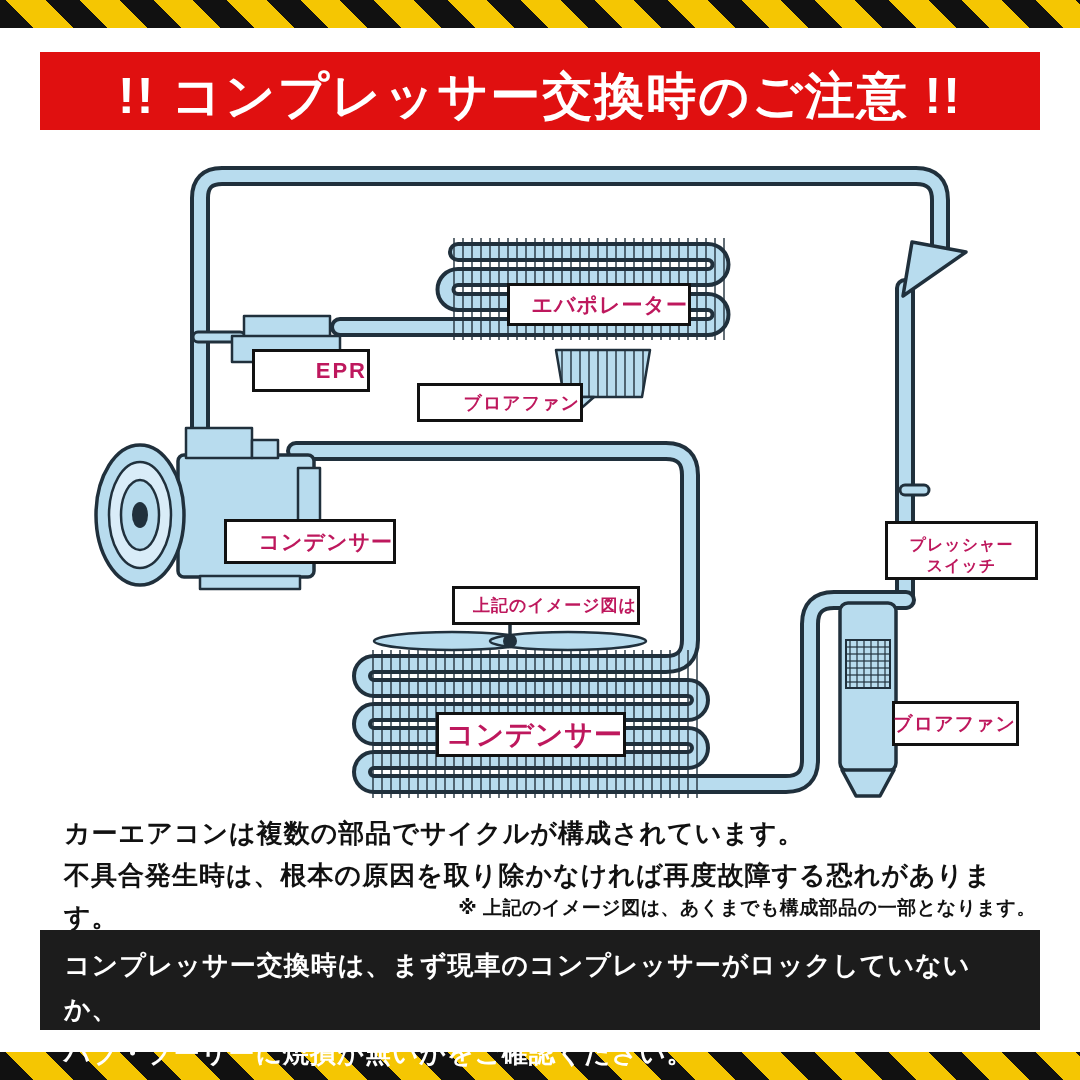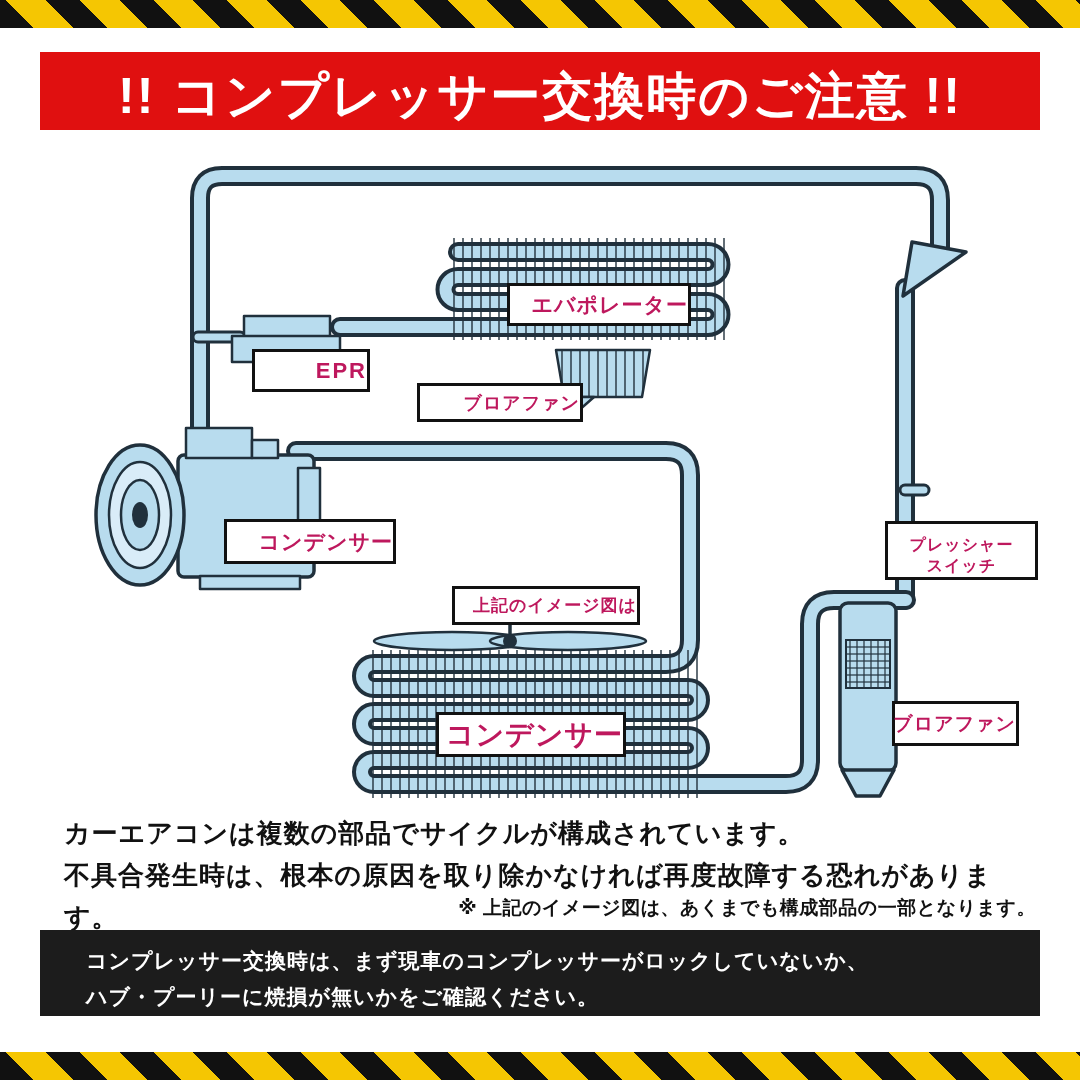--- a/index.html
+++ b/index.html
@@ -41,23 +41,23 @@
   .lbl-receiver{left:892px;top:701px;width:121px;height:39px;font-size:19px;}
   .desc{
     position:absolute;left:64px;top:812px;width:970px;z-index:4;
     color:#111111;font-size:26px;font-weight:bold;line-height:1.62;letter-spacing:1px;
   }
   .note{
     position:absolute;right:44px;top:895px;z-index:4;color:#111111;
     font-size:19px;font-weight:bold;letter-spacing:0.5px;
   }
   .warnbox{
-    position:absolute;left:40px;top:930px;width:1000px;height:86px;z-index:4;
+    position:absolute;left:40px;top:930px;width:1000px;height:100px;z-index:4;
     background:#1c1c1c;color:#ffffff;box-sizing:border-box;
-    padding:13px 46px;font-size:21px;font-weight:bold;line-height:1.7;letter-spacing:1px;
+    padding:13px 24px;font-size:26px;font-weight:bold;line-height:1.7;letter-spacing:1px;
   }
 </style>
 </head>
 <body>
 
 <div class="page">
 
   <div class="hazard top"></div>
 
   <div class="banner">

